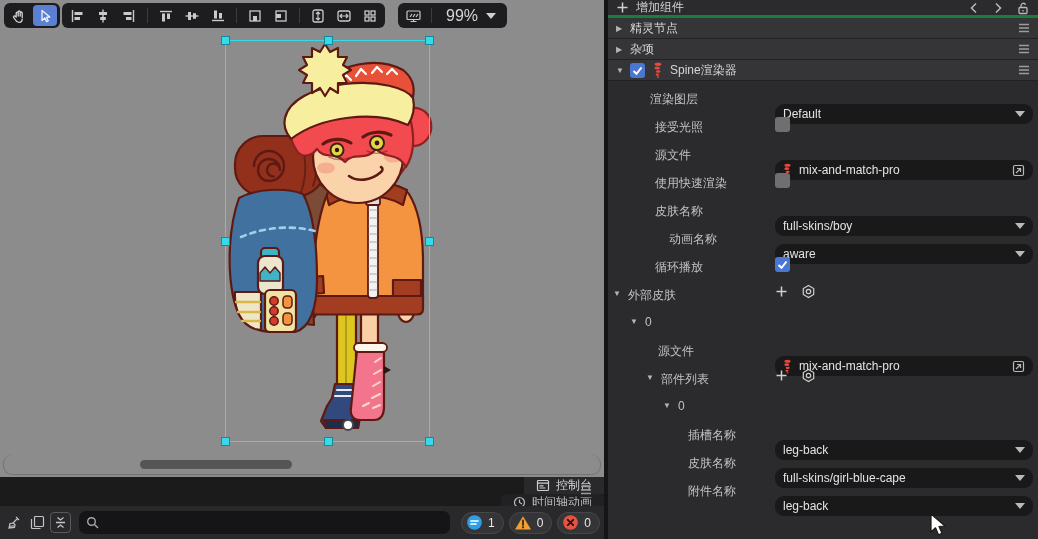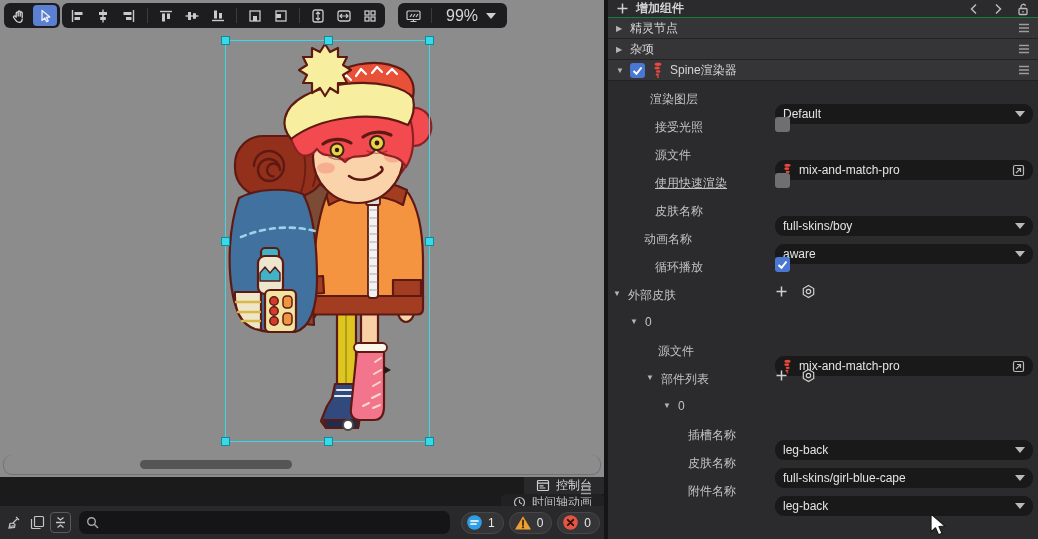--- a/index.html
+++ b/index.html
@@ -27,21 +27,21 @@
            border:1px solid #38d9e8;}
   .handle{position:absolute;width:9px;height:9px;background:#38d9e8;border:1px solid #128a9b;}
 
   
   .scene-frame{position:absolute;left:3px;right:3px;bottom:2px;height:20px;border:1px solid rgba(40,40,40,.25);
                border-radius:9px;border-top:none;}
   .hscroll{position:absolute;left:140px;bottom:8px;width:152px;height:9px;border-radius:5px;background:#555557;}
 
   
   .inspector{position:absolute;left:608px;top:0;width:430px;height:539px;background:#2b2b2d;color:#c8c8c8;font-size:12px;}
-  .insp-header{height:18px;display:flex;align-items:center;padding:0 8px;border-bottom:1px solid #15803d;color:#d2d2d2;font-weight:bold;}
+  .insp-header{height:18px;display:flex;align-items:center;padding:0 8px;border-bottom:3px solid #15803d;color:#d2d2d2;}
   .insp-header .grow{flex:1;}
   .insp-header .hbtn{color:#b9b9b9;margin-left:12px;display:flex;align-items:center;}
   .section{height:21px;background:#353537;border-bottom:1px solid #222224;display:flex;align-items:center;padding:0 8px;color:#d6d6d6;}
   .section .arrow{font-size:8px;color:#b5b5b5;width:14px;}
   .section .grow{flex:1;}
   .burger{color:#9d9d9d;letter-spacing:0;}
   .props{position:relative;padding-top:3px;}
   .prow{position:relative;height:28px;}
   .plabel{position:absolute;top:7px;color:#c2c2c2;white-space:nowrap;}
   .pcaret{position:absolute;top:9px;font-size:8px;color:#b5b5b5;}
@@ -381,34 +381,34 @@
             </svg>
           <span class="val">mix-and-match-pro</span>
           <svg class="ic" width="13" height="13" viewBox="0 0 13 13" fill="none" stroke="#b9b9b9" stroke-width="1.2">
               <rect x="1.5" y="1.5" width="10" height="10" rx="1.5"></rect>
               <path d="M4,9 L8.5,4.5 M5,4.5 h3.5 v3.5"></path>
             </svg>
         </div>
       </div>
 
       <div class="prow">
-        <span class="plabel" style="left:47px;text-decoration:underline;">使用快速渲染</span>
+        <span class="plabel" style="left:47px;">使用快速渲染</span>
         <span class="checkbox"></span>
       </div>
 
       <div class="prow">
         <span class="plabel" style="left:47px;">皮肤名称</span>
         <div class="ctrl">
           <span class="val">full-skins/boy</span>
           <span class="caret"></span>
         </div>
       </div>
 
       <div class="prow">
-        <span class="plabel" style="left:36px;">动画名称</span>
+        <span class="plabel" style="left:61px;">动画名称</span>
         <div class="ctrl">
           <span class="val">aware</span>
           <span class="caret"></span>
         </div>
       </div>
 
       <div class="prow">
         <span class="plabel" style="left:47px;">循环播放</span>
         <span class="checkbox checked">
             <svg width="15" height="15" viewBox="0 0 15 15" fill="none" stroke="#fff" stroke-width="2">

